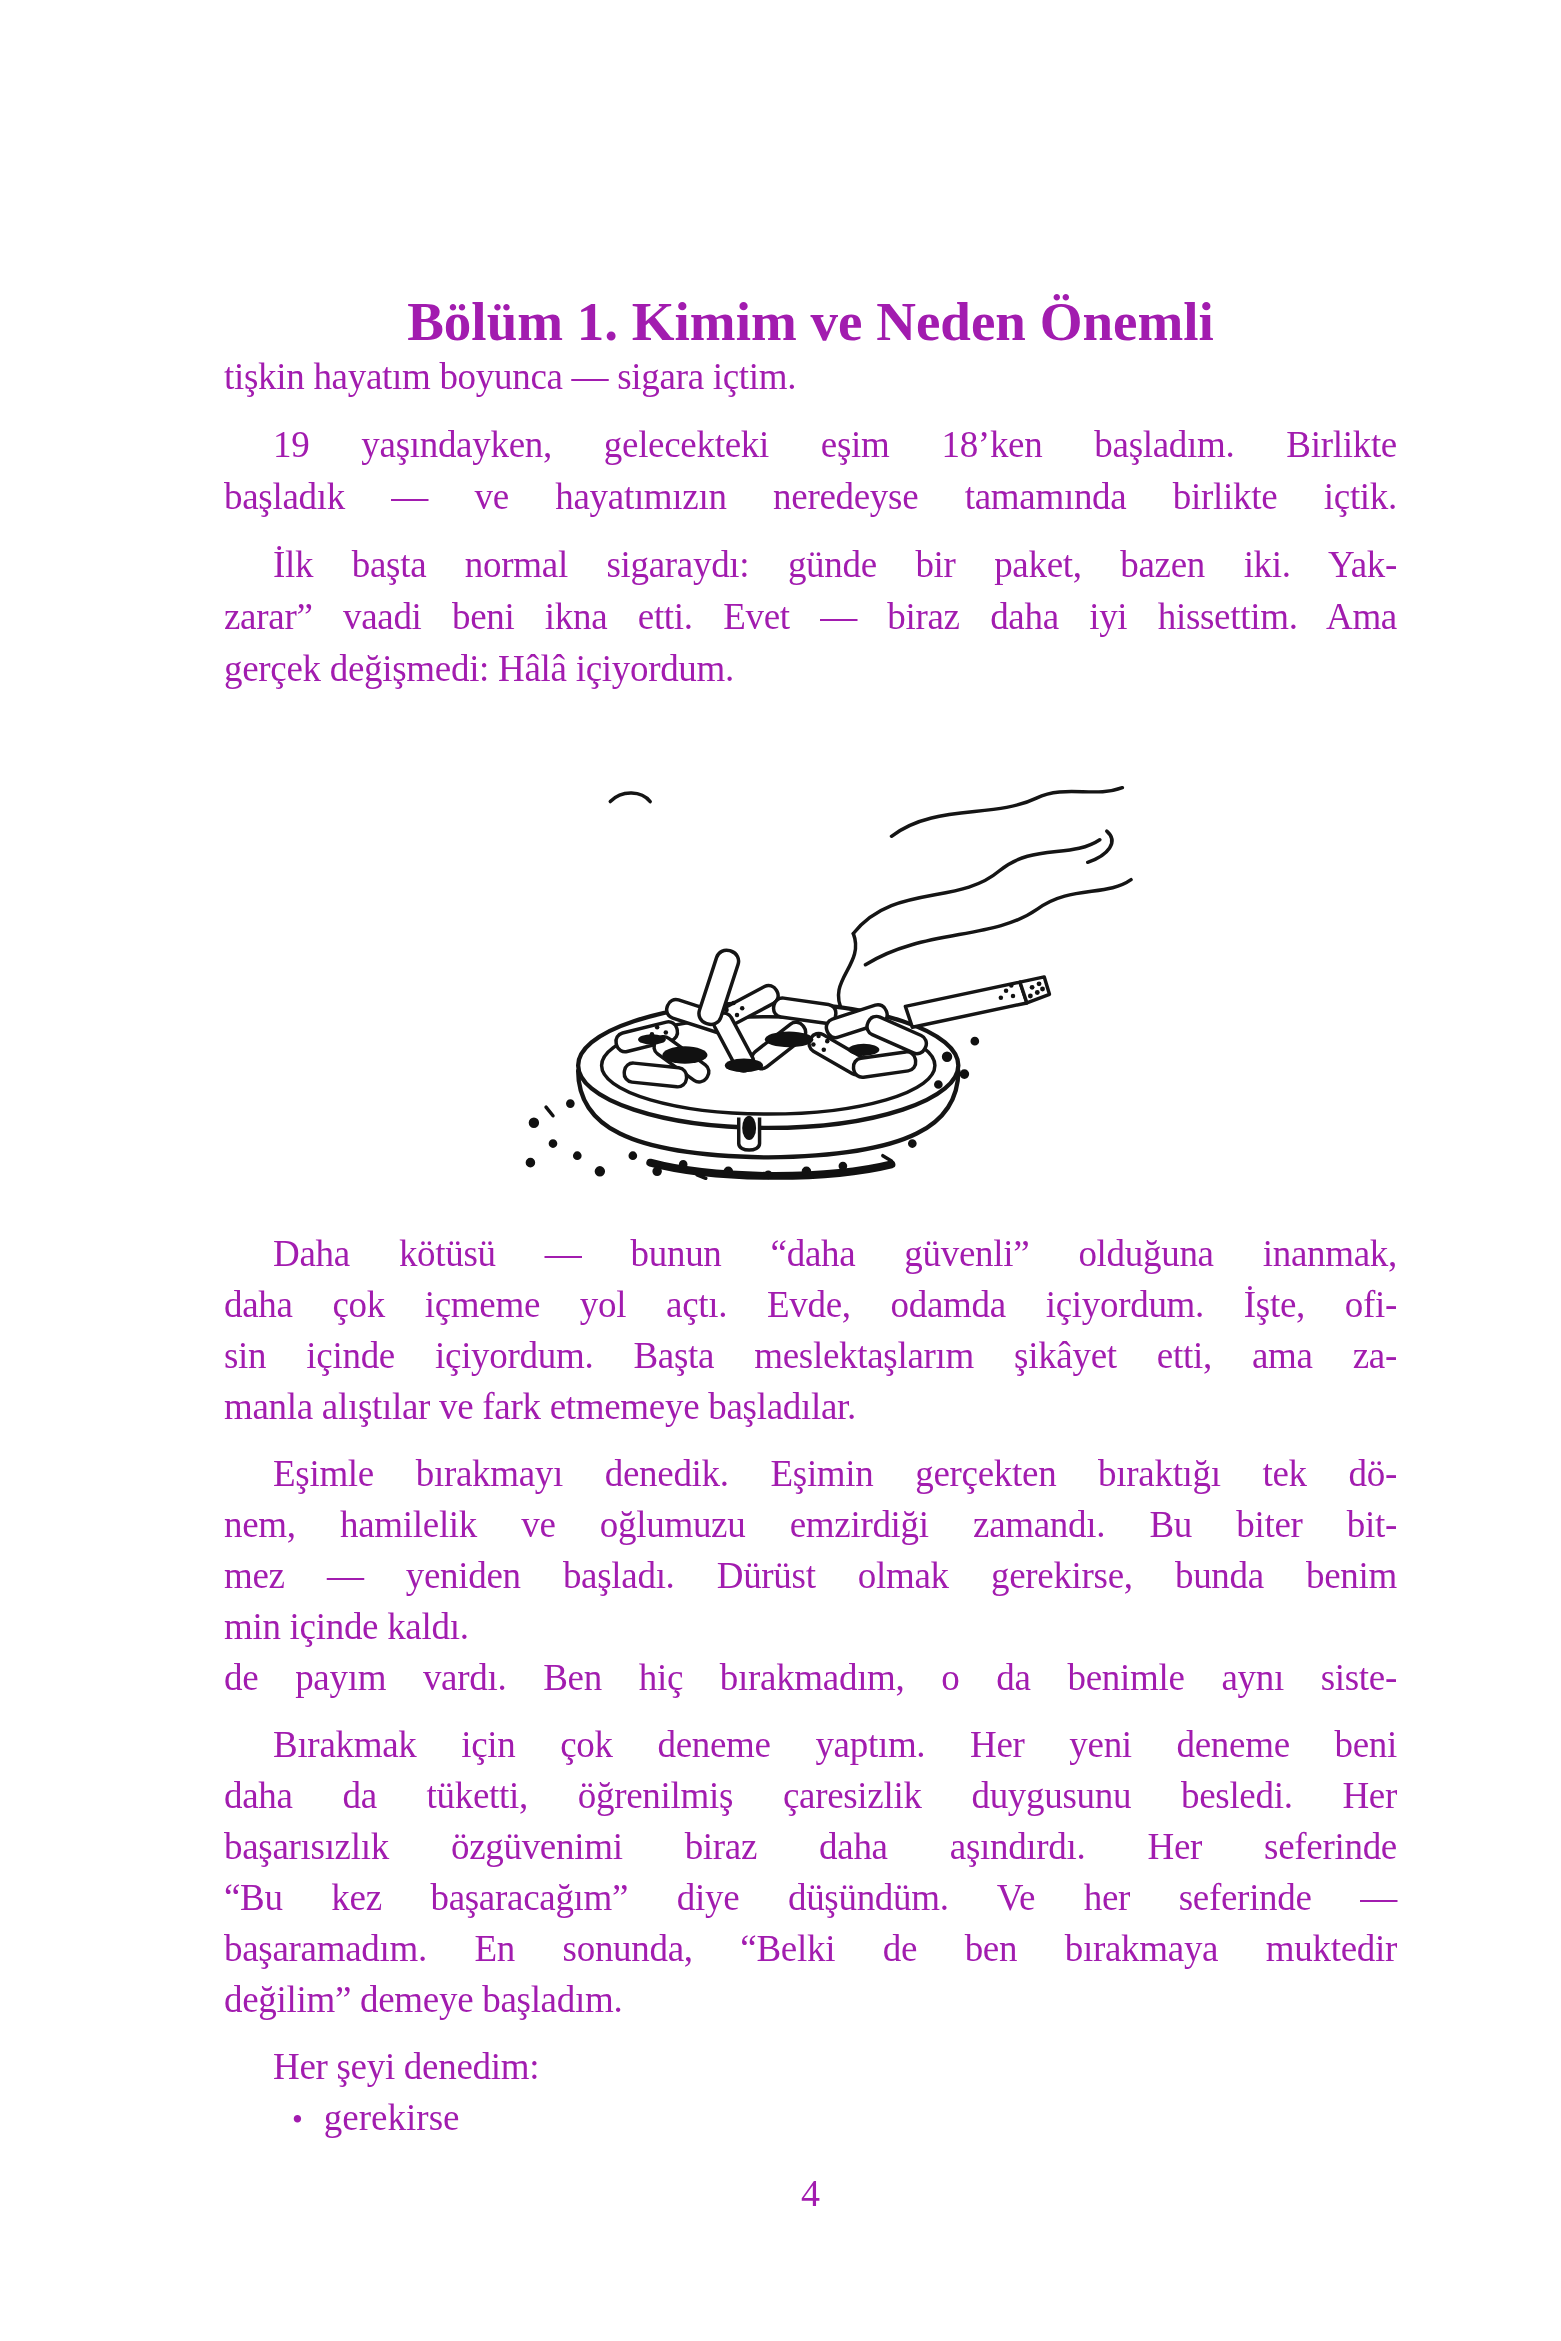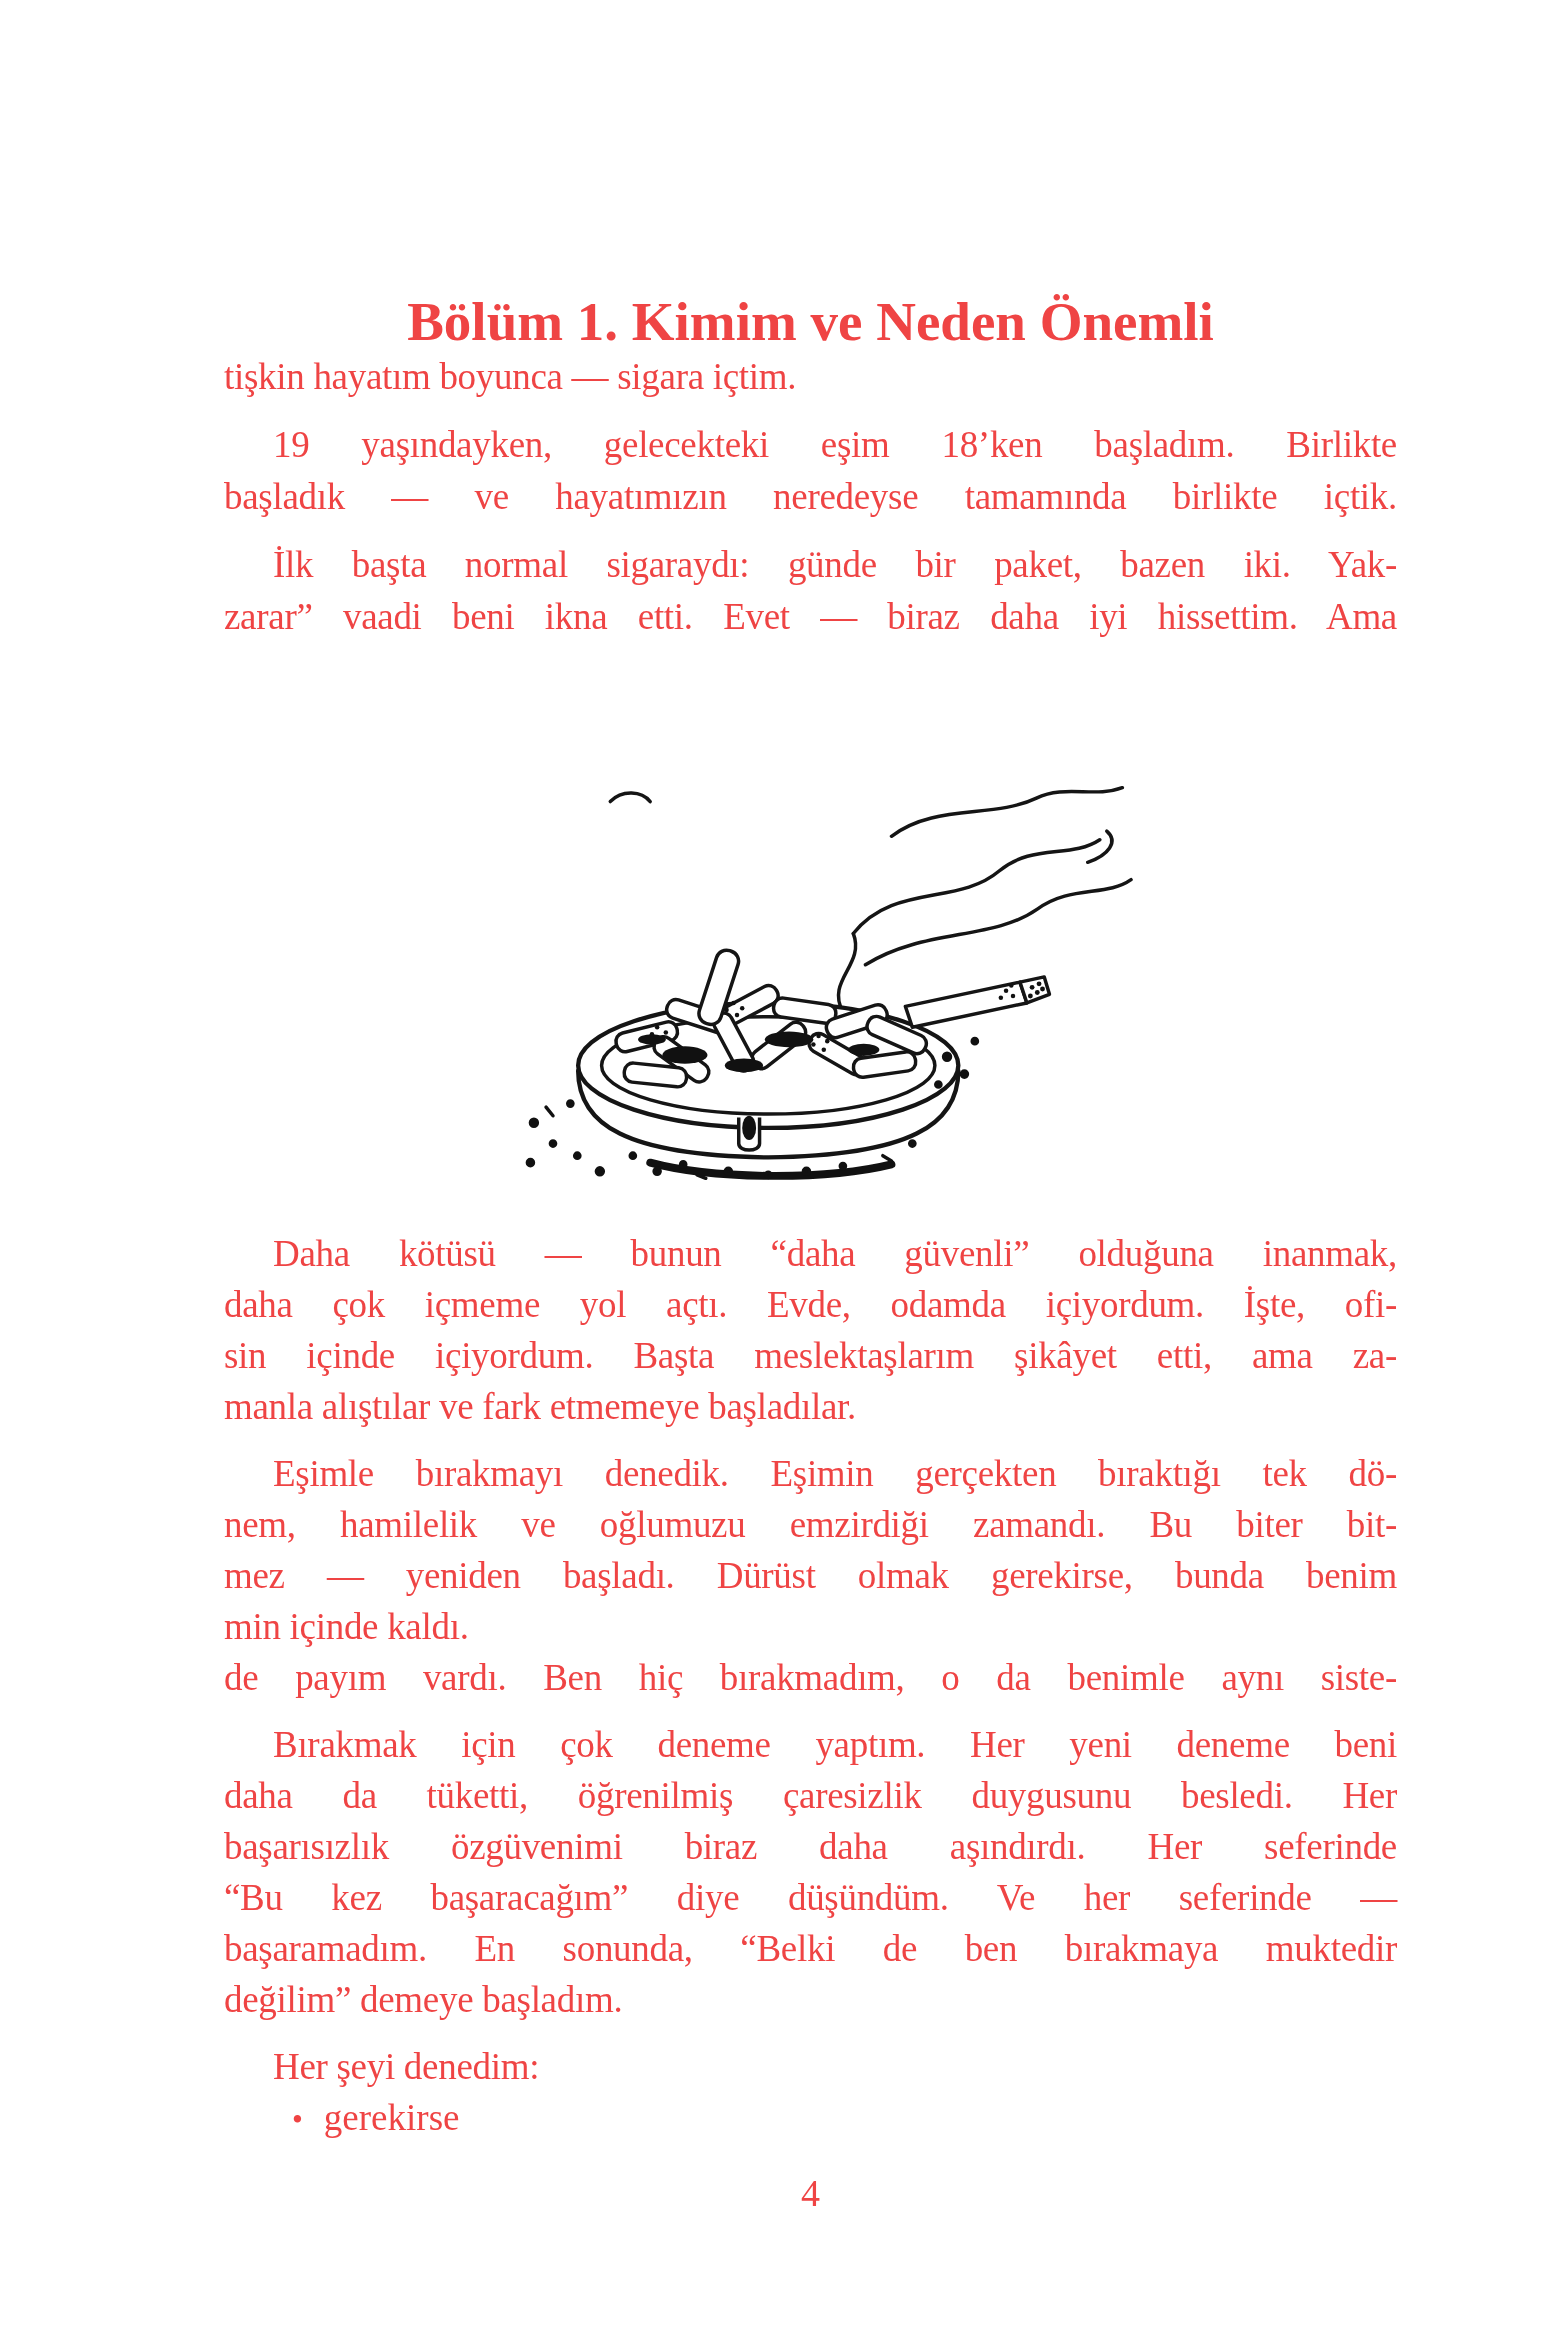--- a/index.html
+++ b/index.html
@@ -1,20 +1,20 @@
 <!DOCTYPE html>
 <html style="font-size:14px"><head>
 <meta charset="utf-8">
 <style>
   html,body { margin:0; padding:0; background:#ffffff; }
   .page {
     position:relative;
     width:1561px; height:2326px;
     background:#ffffff;
-    color:#ef4444;
+    color:#a21caf;
     font-family:"Liberation Serif","DejaVu Serif",serif;
     overflow:hidden;
   }
   .chapter-title {
     position:absolute;
     left:224px; width:1173px; top:291px;
     font-size:55px; line-height:62px;
     font-weight:bold;
     text-align:center;
     white-space:nowrap;
@@ -60,20 +60,21 @@
       <div>
         <div class="ln">tişkin hayatım boyunca — sigara içtim.</div>
       </div>
       <div>
         <div class="ln fill indent">19 yaşındayken, gelecekteki eşim 18’ken başladım. Birlikte</div>
         <div class="ln fill">başladık — ve hayatımızın neredeyse tamamında birlikte içtik.</div>
       </div>
       <div>
         <div class="ln fill indent">İlk başta normal sigaraydı: günde bir paket, bazen iki. Yak-</div>
         <div class="ln fill">zarar” vaadi beni ikna etti. Evet — biraz daha iyi hissettim. Ama</div>
+        <div class="ln">gerçek değişmedi: Hâlâ içiyordum.</div>
       </div>
     </div>
 
   <svg class="illustration" viewBox="0 0 712 462" xmlns="http://www.w3.org/2000/svg">
 
     <g stroke="#151515" stroke-width="4" fill="none" stroke-linecap="round">
       <path d="M 372 268 C 352 232 398 214 384 178"></path>
       <path d="M 384 178 C 430 120 505 146 552 106 C 590 74 635 92 668 70"></path>
       <path d="M 398 214 C 465 172 545 186 596 150 C 634 122 676 136 704 116"></path>
       <path d="M 428 66 C 478 28 545 46 595 22 C 628 6 662 22 694 10"></path>

